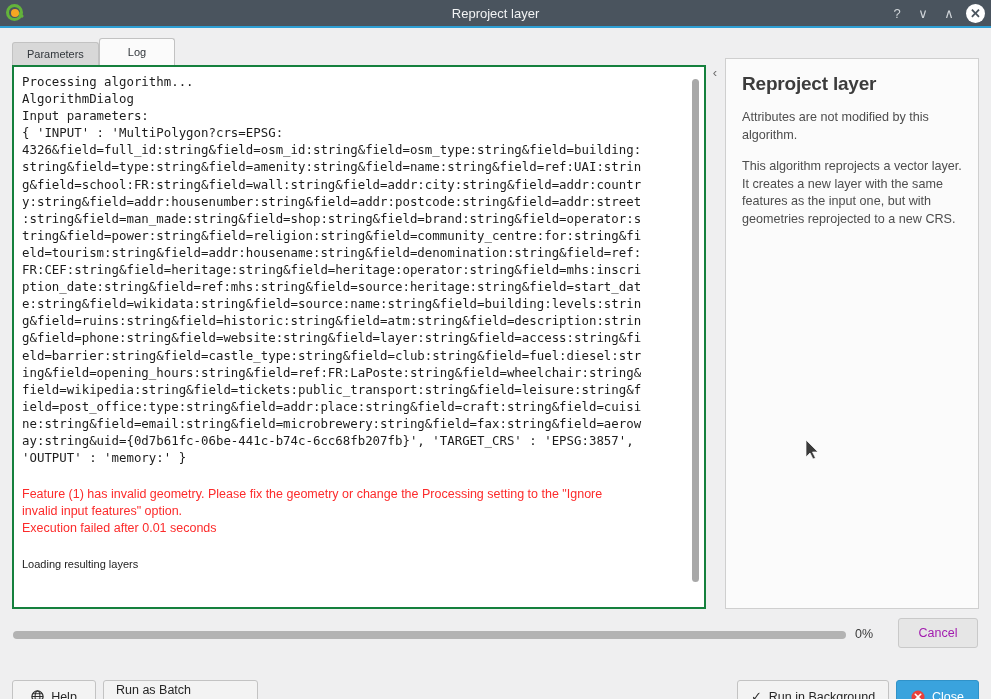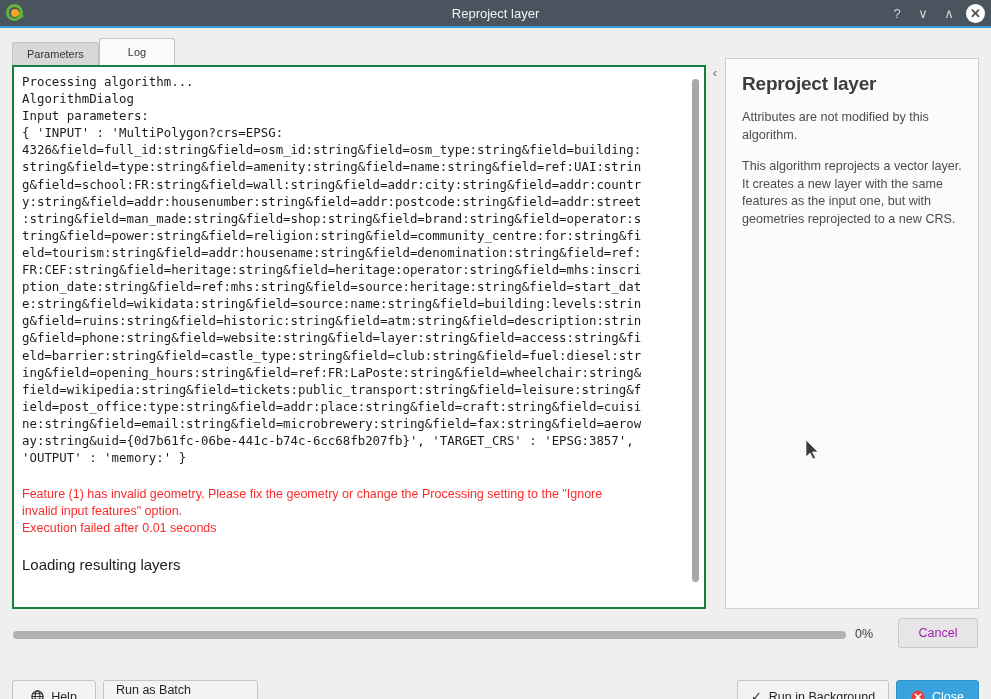--- a/index.html
+++ b/index.html
@@ -154,21 +154,21 @@
   .log-err {
     font-family: "Liberation Sans", sans-serif;
     font-size: 12.5px;
     line-height: 17px;
     color: #fc2b2b;
     white-space: pre-wrap;
     margin-top: 20px;
   }
   .log-plain {
     font-family: "Liberation Sans", sans-serif;
-    font-size: 15px;
+    font-size: 11px;
     line-height: 17px;
     color: #1c1c1c;
     margin-top: 19px;
   }
   .log-scrollbar {
     position: absolute;
     right: 5px;
     top: 6px;
     width: 7px;
     height: 531px;

